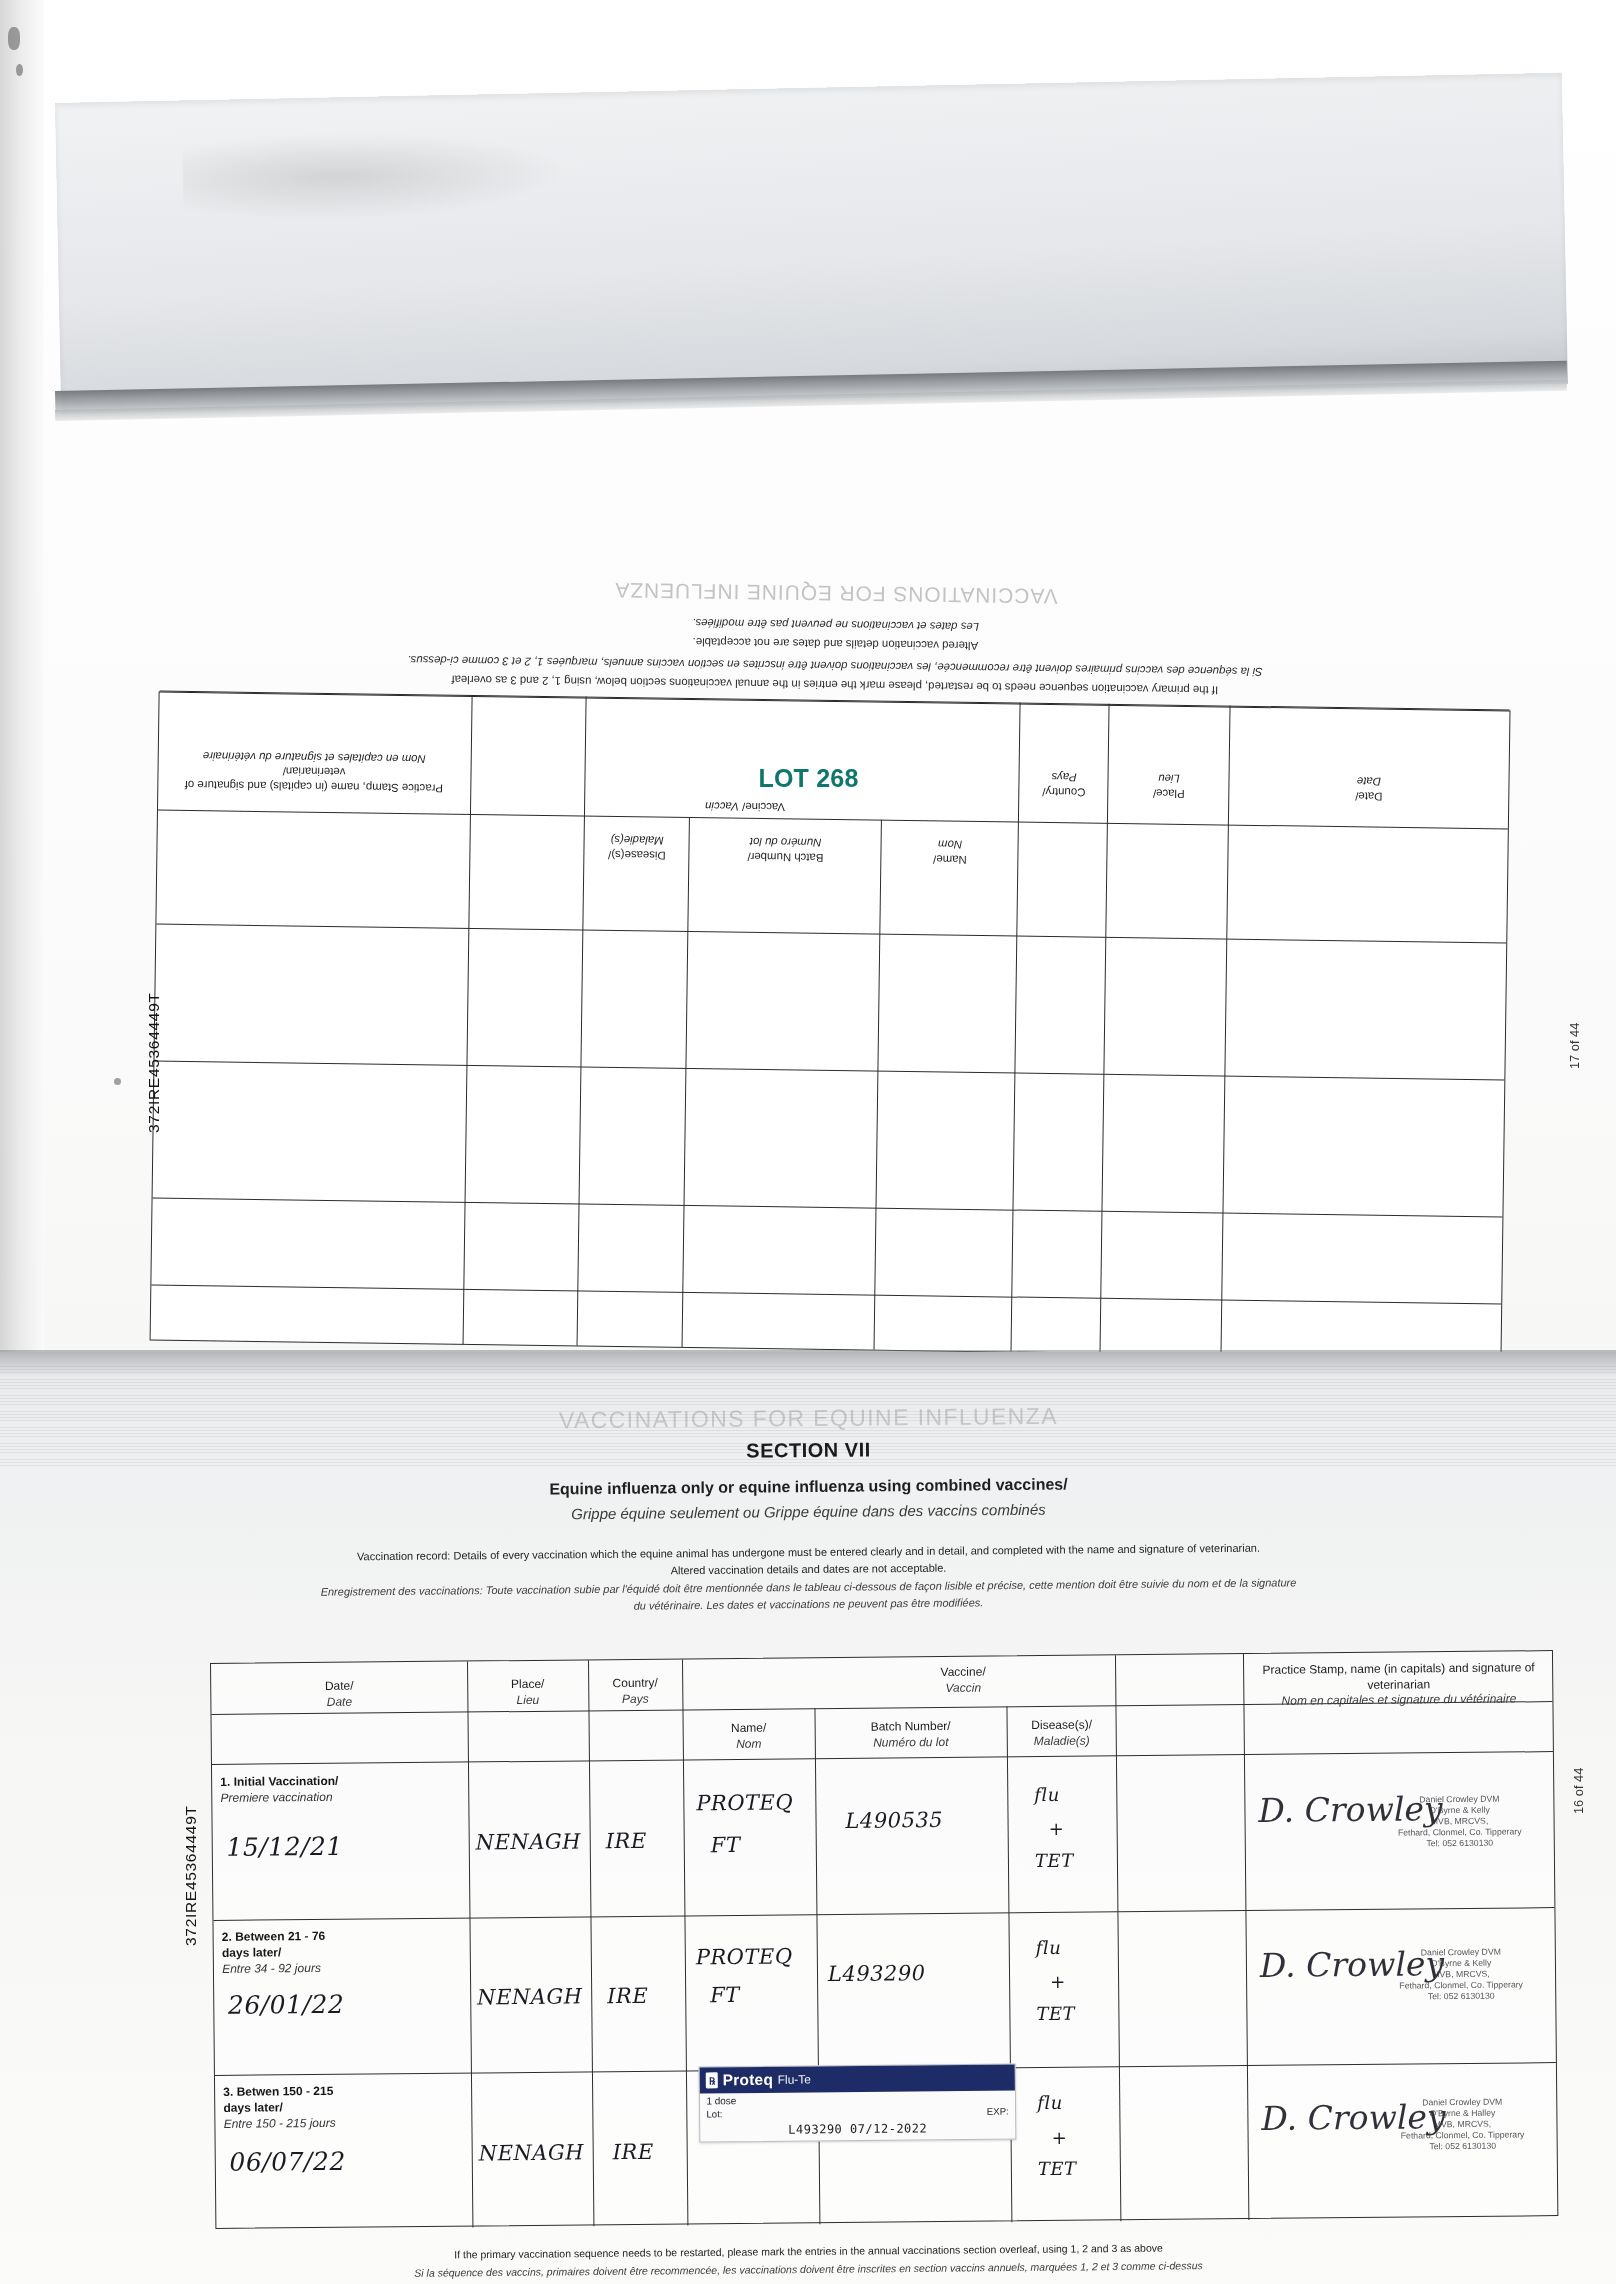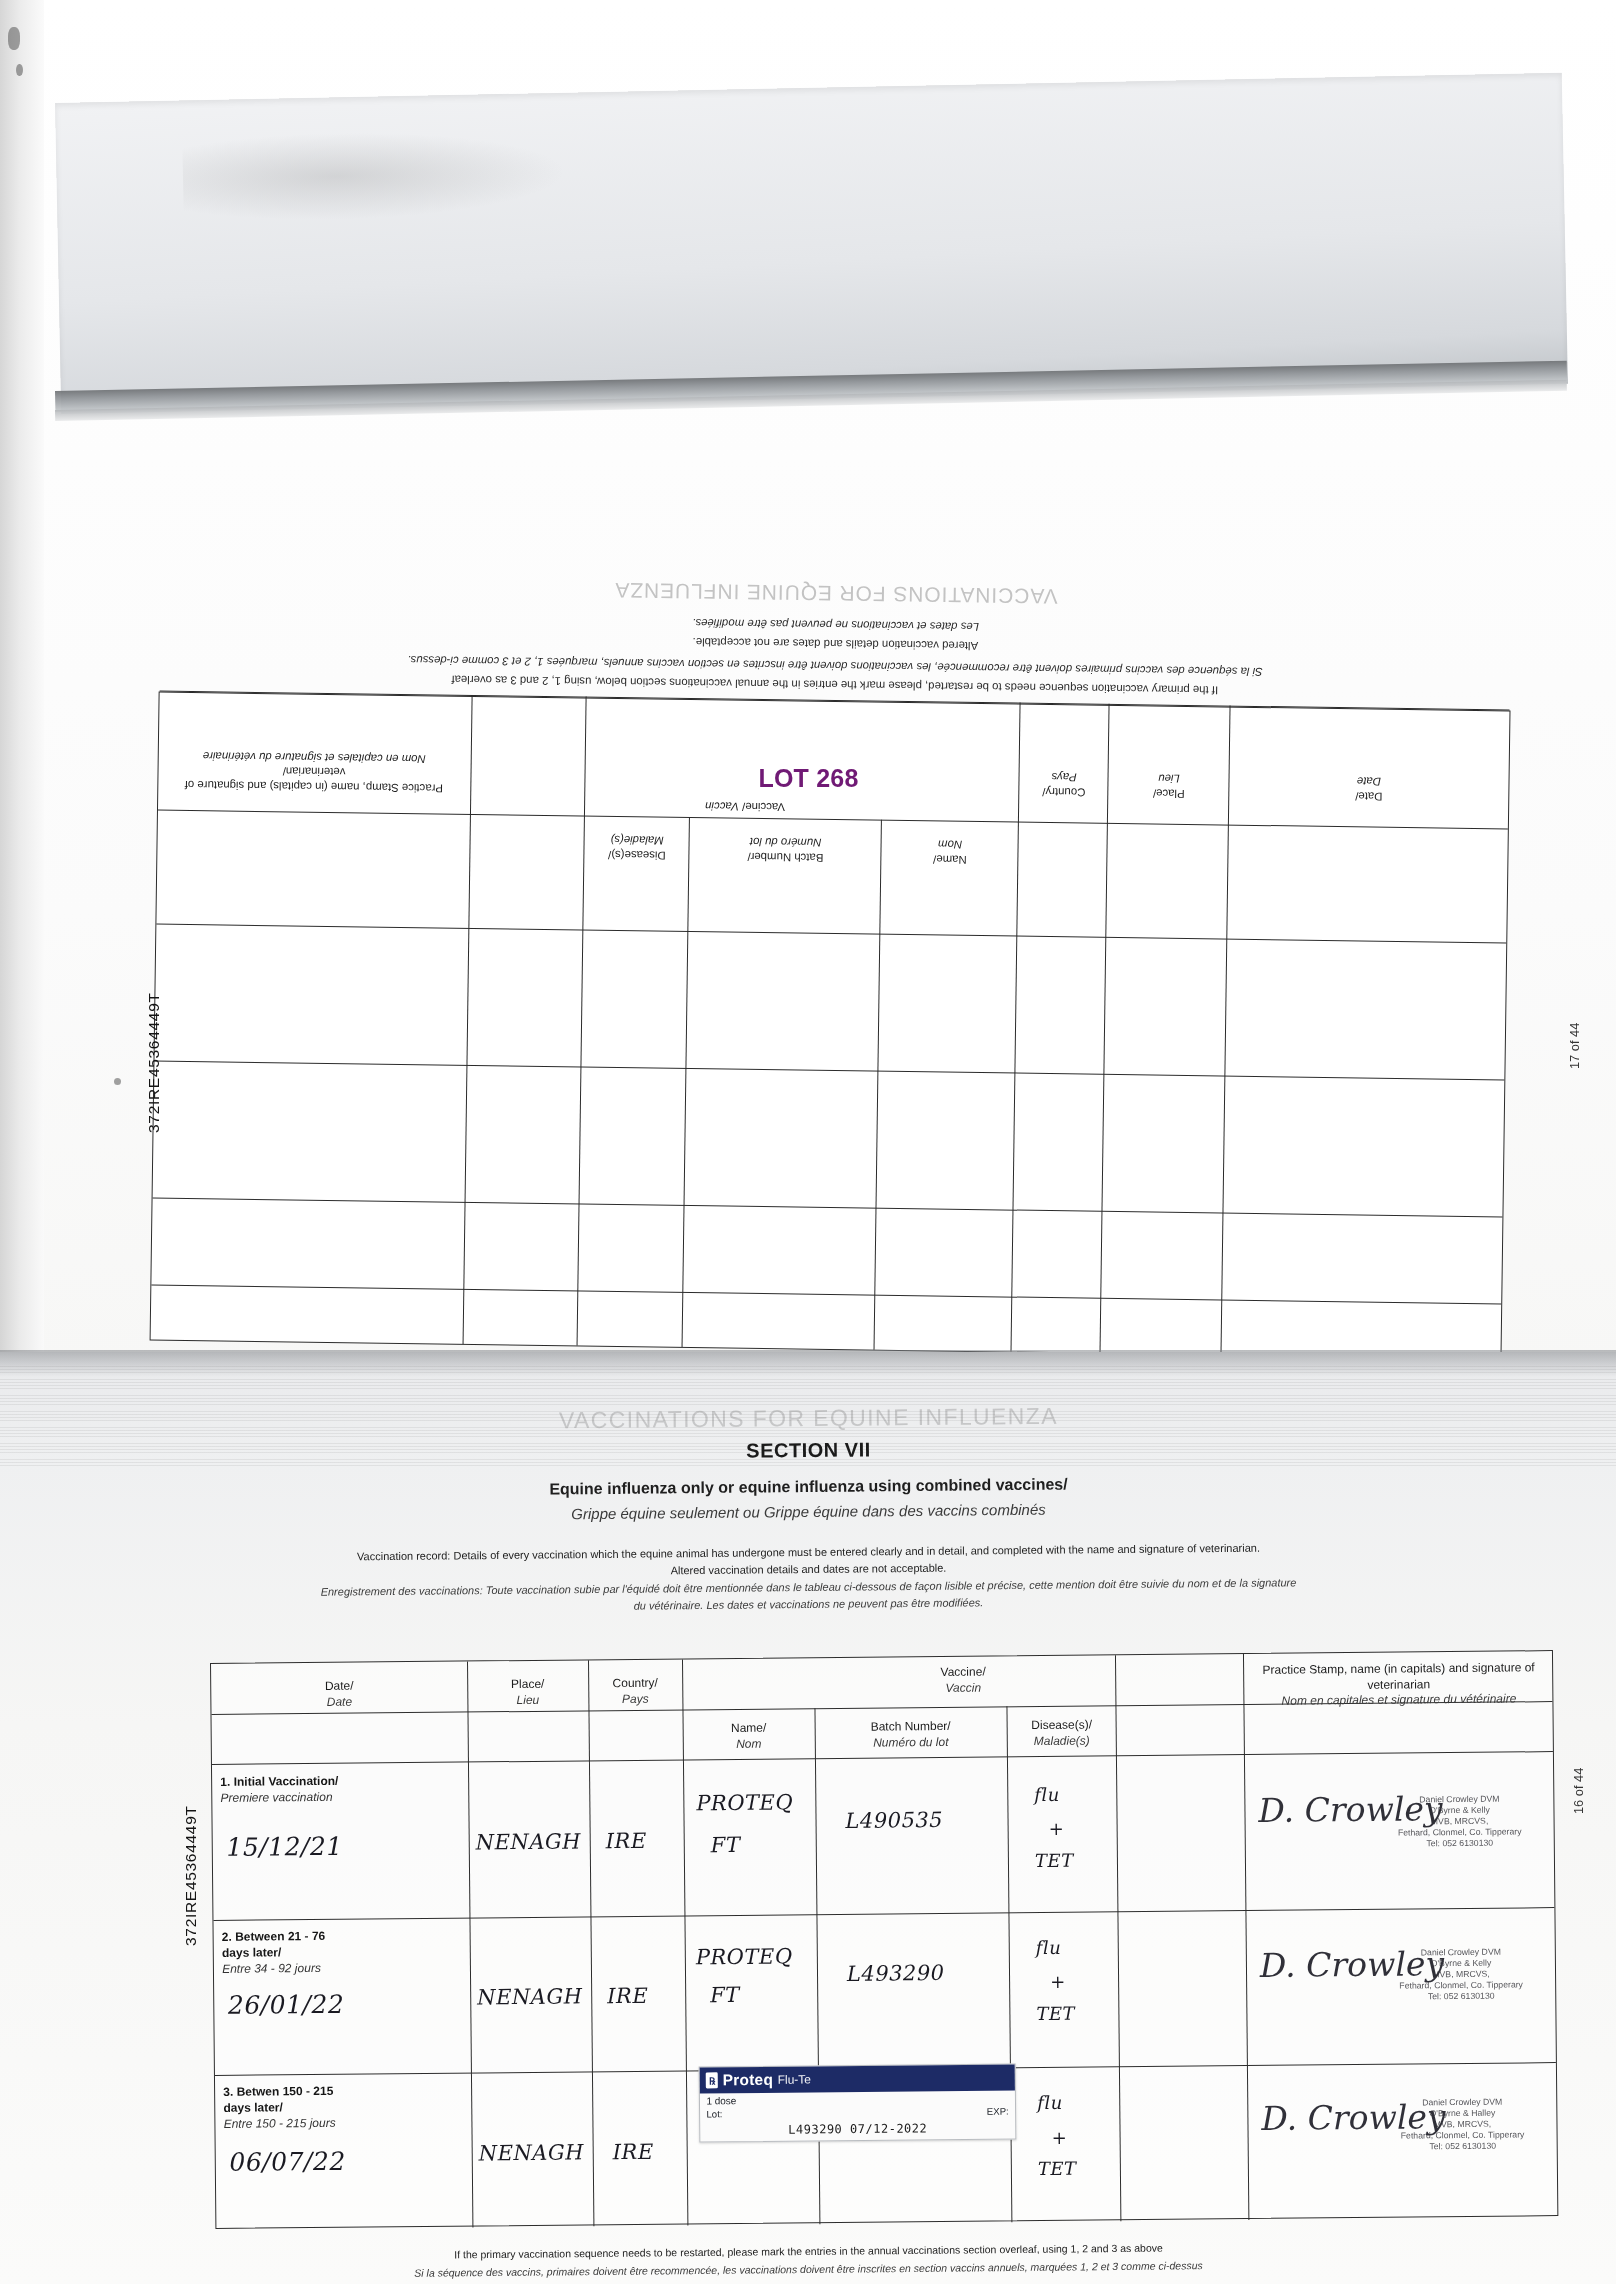--- a/index.html
+++ b/index.html
@@ -129,21 +129,21 @@
     letter-spacing: 0.9px;
     color: rgba(80,80,80,.33);
   }
 
   
   .lot-text {
     position: absolute;
     width: 100%;
     text-align: center;
     font-weight: bold;
-    color: #701a75;
+    color: #0f766e;
   }
   #lot-number { top: 764px; font-size: 25px; letter-spacing: 0.2px; }
   #lot-horse  { top: 852px; font-size: 25px; letter-spacing: 0.2px; }
 
   
   .side-code {
     position: absolute;
     font-size: 15.5px;
     letter-spacing: 0.7px;
     color: #141414;
@@ -519,21 +519,21 @@
     <div class="vt-rowlabel" style="left:8.2px;top:265px;width:238px;">
       <span>2. Between 21 - 76</span><br>
       <span>days later/</span><br>
       <span class="it">Entre 34 - 92 jours</span>
     </div>
     <div class="hand lg" style="left:13.7px;top:327px;">26/01/22</div>
     <div class="hand md" style="left:263px;top:324px;">NENAGH</div>
     <div class="hand md" style="left:393px;top:324px;">IRE</div>
     <div class="hand md" style="left:482px;top:286px;">PROTEQ</div>
     <div class="hand md" style="left:496px;top:324px;">FT</div>
-    <div class="hand md" style="left:633px;top:304px;">L493290</div>
+    <div class="hand md" style="left:614px;top:304px;">L493290</div>
     <div class="hand sm" style="left:822px;top:281px;">flu</div>
     <div class="hand sm" style="left:836px;top:315px;">+</div>
     <div class="hand sm" style="left:822px;top:347px;">TET</div>
     <div class="sig" style="left:1046px;top:292px;">D. Crowley</div>
     <div class="stamp" style="left:1151px;top:295px;width:192px;">
       <div>Daniel Crowley DVM</div>
       <div>O'Byrne &amp; Kelly</div>
       <div>MVB, MRCVS,</div>
       <div>Fethard, Clonmel, Co. Tipperary</div>
       <div>Tel: 052 6130130</div>

